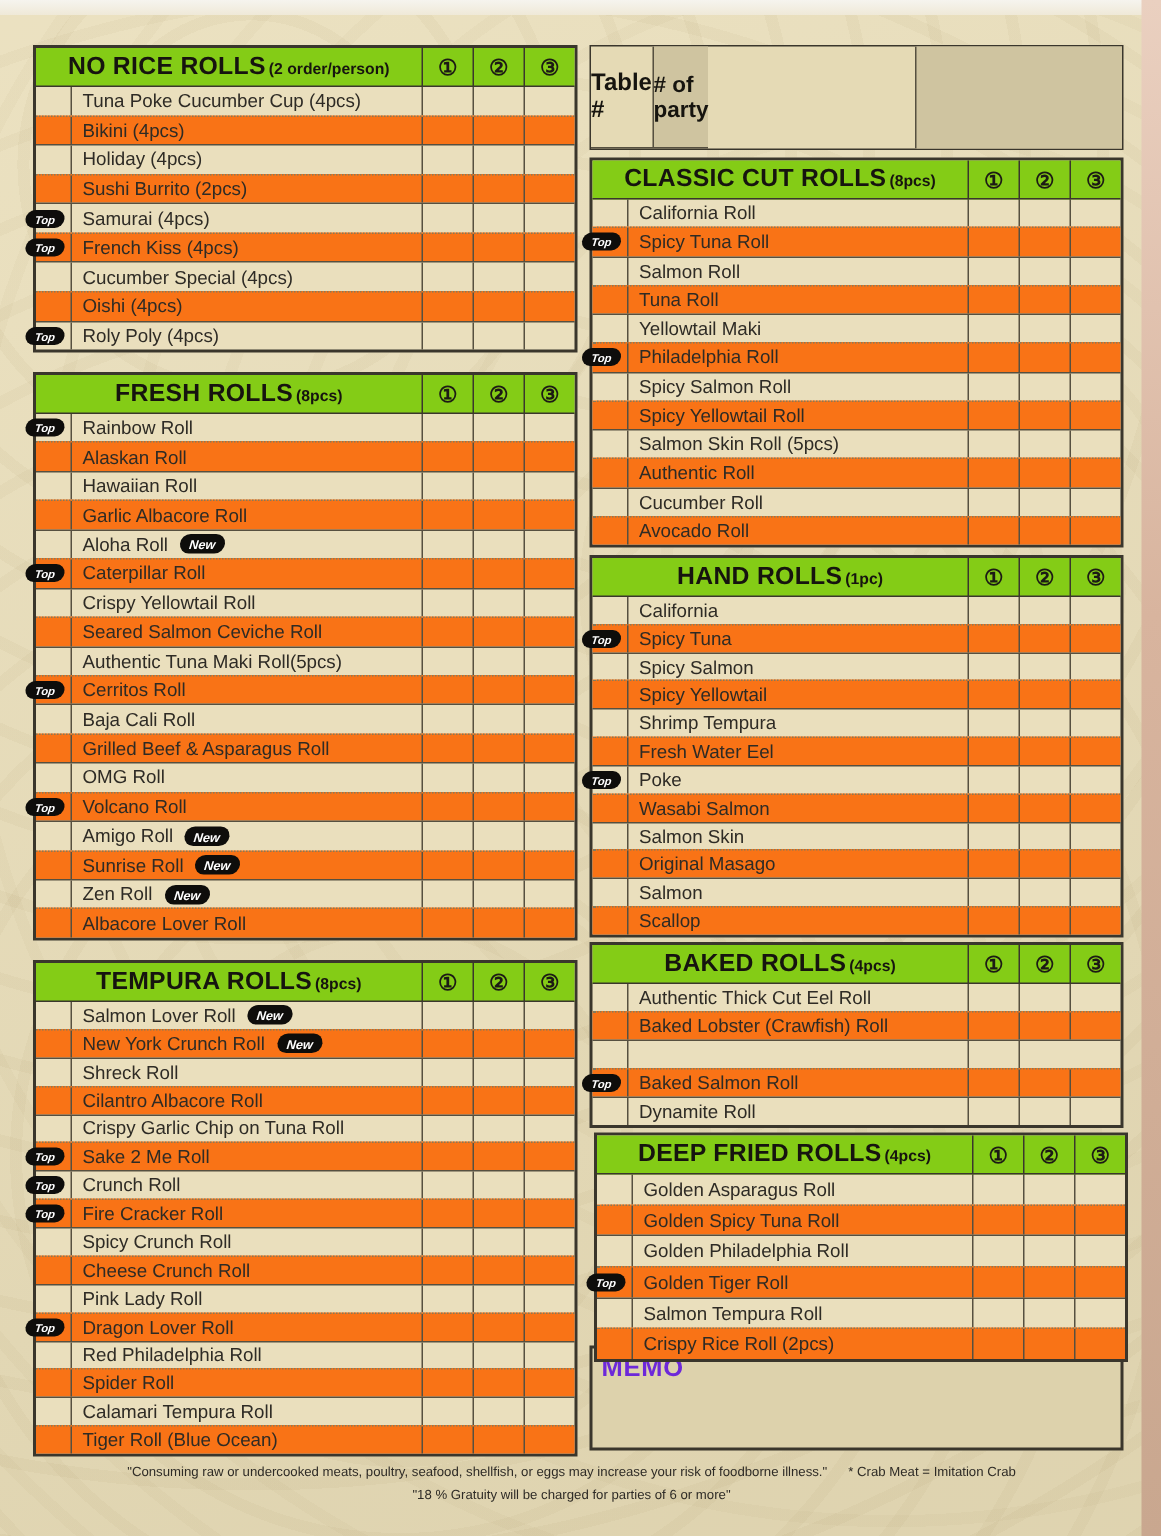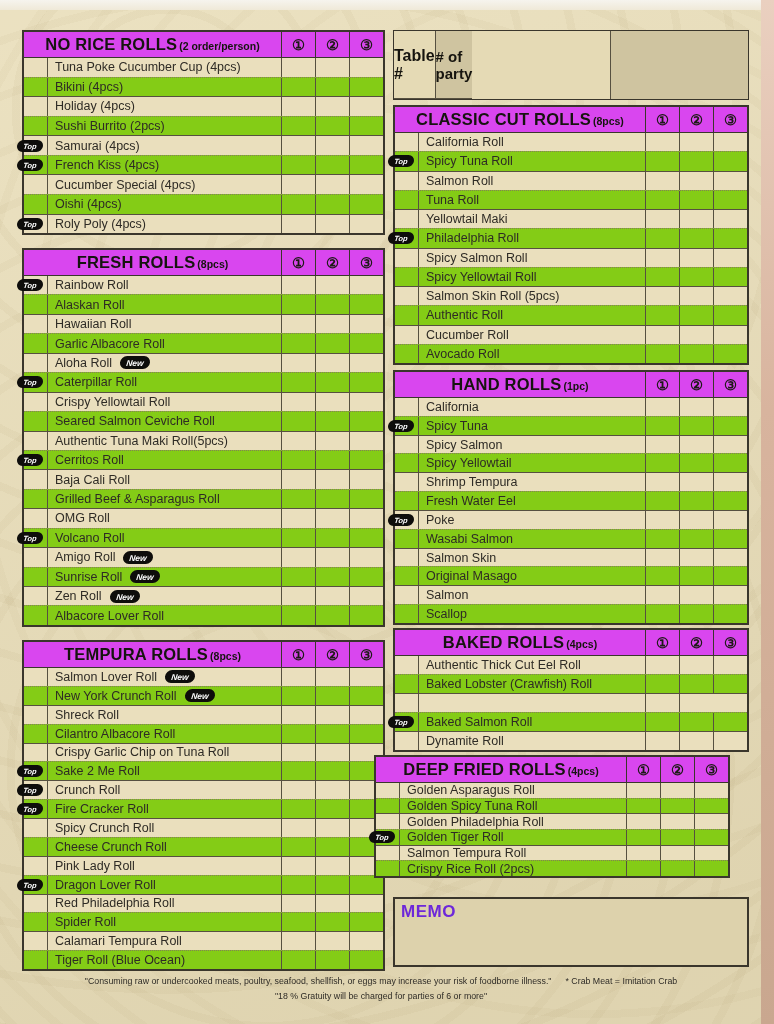--- a/index.html
+++ b/index.html
@@ -29,21 +29,21 @@
   
   .menu-table {
     position:absolute;
     border:2px solid #3a362c;
     display:flex; flex-direction:column;
     background:#eadfbd;
   }
   .sec-header {
     display:grid;
     grid-template-columns:23px 1fr 34px 34px 34px;
-    background:#d946ef;
+    background:#84cc16;
     border-bottom:1.5px solid #3a362c;
     height:26px; flex:0 0 26px;
     align-items:center;
   }
   .sec-title-cell {
     grid-column:1 / 3;
     text-align:center;
     white-space:nowrap;
     line-height:24px;
   }
@@ -56,21 +56,21 @@
     font-size:14.5px; font-weight:bold; color:#1c1a15;
   }
   .rows { flex:1 1 auto; display:flex; flex-direction:column; }
   .row {
     flex:1 1 0;
     display:grid;
     grid-template-columns:23px 1fr 34px 34px 34px;
     align-items:stretch;
     min-height:0;
   }
-  .row.dark { background:#84cc16; }
+  .row.dark { background:#f97316; }
   .row.sep-dotted { border-top:1px dotted #847a5c; }
   .row.sep-solid  { border-top:1px solid #565040; }
   .gutter { position:relative; }
   .name-cell {
     border-left:1px solid #565040;
     display:flex; align-items:center;
     padding-left:7px;
     font-size:12.5px;
     color:#2e2b25;
     white-space:nowrap;
@@ -100,21 +100,21 @@
     margin-left:8px;
   }
 
   
   .pos-no-rice   { left:22px;  top:22px;  width:363px; height:205px; }
   .pos-fresh     { left:22px;  top:240px; width:363px; height:379px; }
   .pos-tempura   { left:22px;  top:632px; width:363px; height:331px; }
   .pos-classic   { left:393px; top:97px;  width:356px; height:260px; }
   .pos-hand      { left:393px; top:362px; width:356px; height:255px; }
   .pos-baked     { left:393px; top:620px; width:356px; height:124px; }
-  .pos-deep-fried{ left:374px; top:747px; width:356px; height:123px; }
+  .pos-deep-fried{ left:396px; top:747px; width:356px; height:153px; }
 
   
   .party-box {
     position:absolute; left:393px; top:22px; width:356px; height:70px;
     border:1.5px solid #3a362c;
     display:flex; flex-direction:row;
     background:#e5dab5;
   }
   .pb-row { display:flex; }
   .pb-head { flex:0 0 40px; border-bottom:1px solid #565040; }

